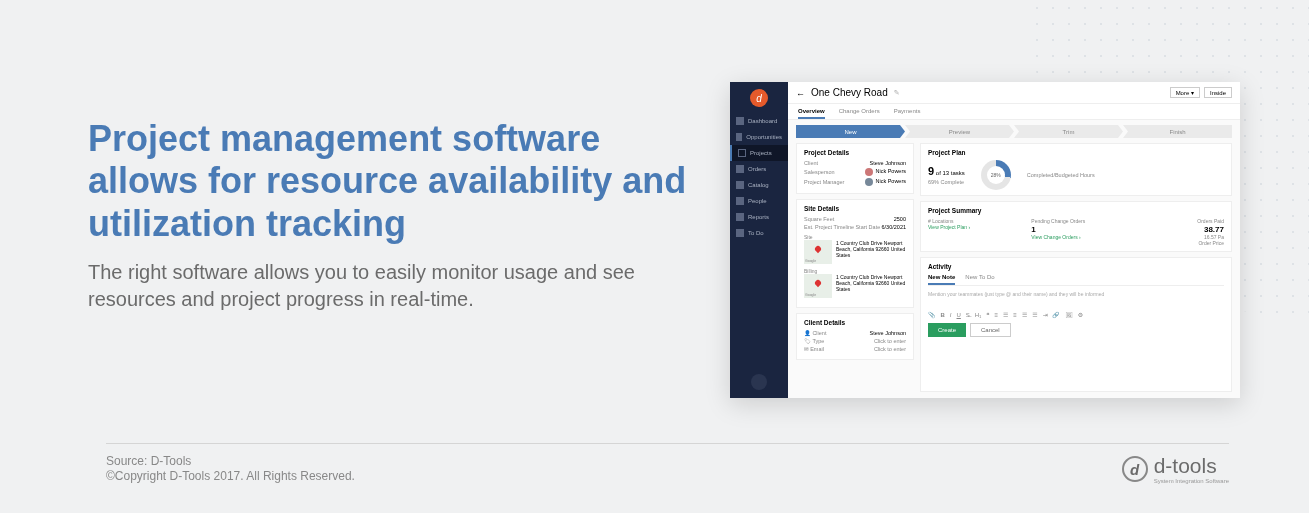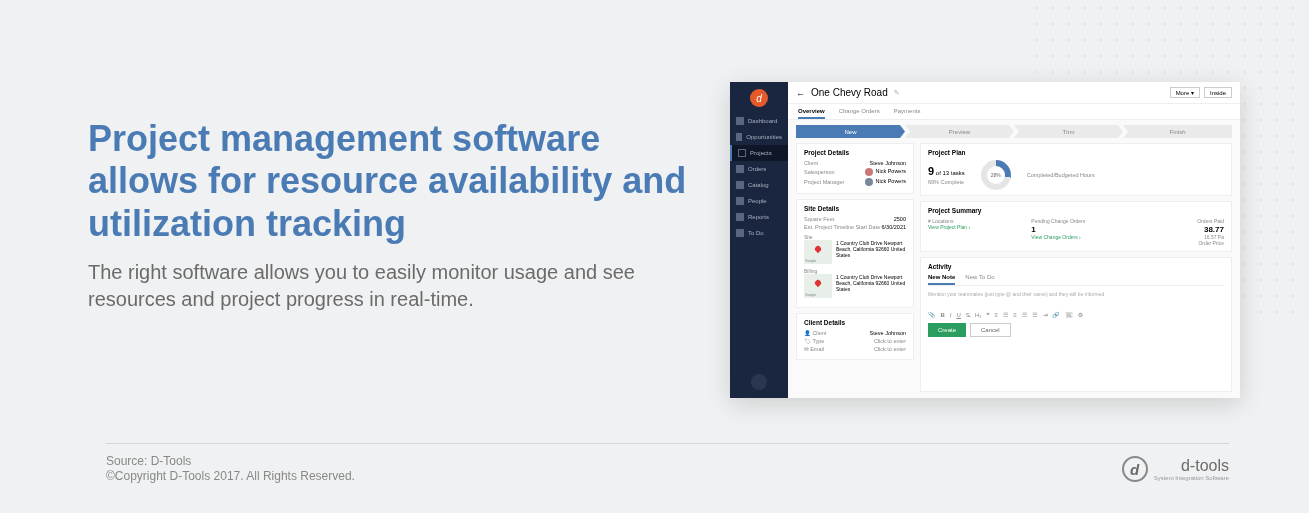--- a/index.html
+++ b/index.html
@@ -80,21 +80,21 @@
 .toolbar { display: flex; gap: 5px; align-items: center; color: #888; font-size: 6px; margin-bottom: 5px; flex-wrap: nowrap; }
 .toolbar span { cursor: pointer; }
 .act-btns { display: flex; gap: 4px; }
 .btn-create { background: #2a9d5f; color: #fff; border: none; padding: 3px 10px; font-size: 6px; cursor: pointer; }
 .btn-cancel { background: #fff; border: 1px solid #ccc; padding: 3px 10px; font-size: 6px; cursor: pointer; color: #666; }
 
 .footer { position: absolute; left: 80px; bottom: 28px; right: 80px; border-top: 1px solid #d5d5d5; padding-top: 10px; display: flex; justify-content: space-between; align-items: center; margin-left: 26px; }
 .foot-text { font-size: 12px; color: #888; line-height: 1.3; }
 .brand { display: flex; align-items: center; gap: 6px; color: #6b6b6b; }
 .brand-logo { width: 26px; height: 26px; border: 2px solid #888; border-radius: 50%; display: flex; align-items: center; justify-content: center; font-style: italic; font-weight: 700; font-size: 15px; }
-.brand-name { font-size: 16px; font-weight: 400; text-align: right; }
+.brand-name { font-size: 21px; font-weight: 400; }
 .brand-sub { font-size: 6px; color: #999; }
 </style>
 </head>
 <body>
 
 <div class="dots"></div>
 
 <div class="content">
   <div class="headline">Project management software allows for resource availability and utilization tracking</div>
   <div class="subhead">The right software allows you to easily monitor usage and see resources and project progress in real-time.</div>

